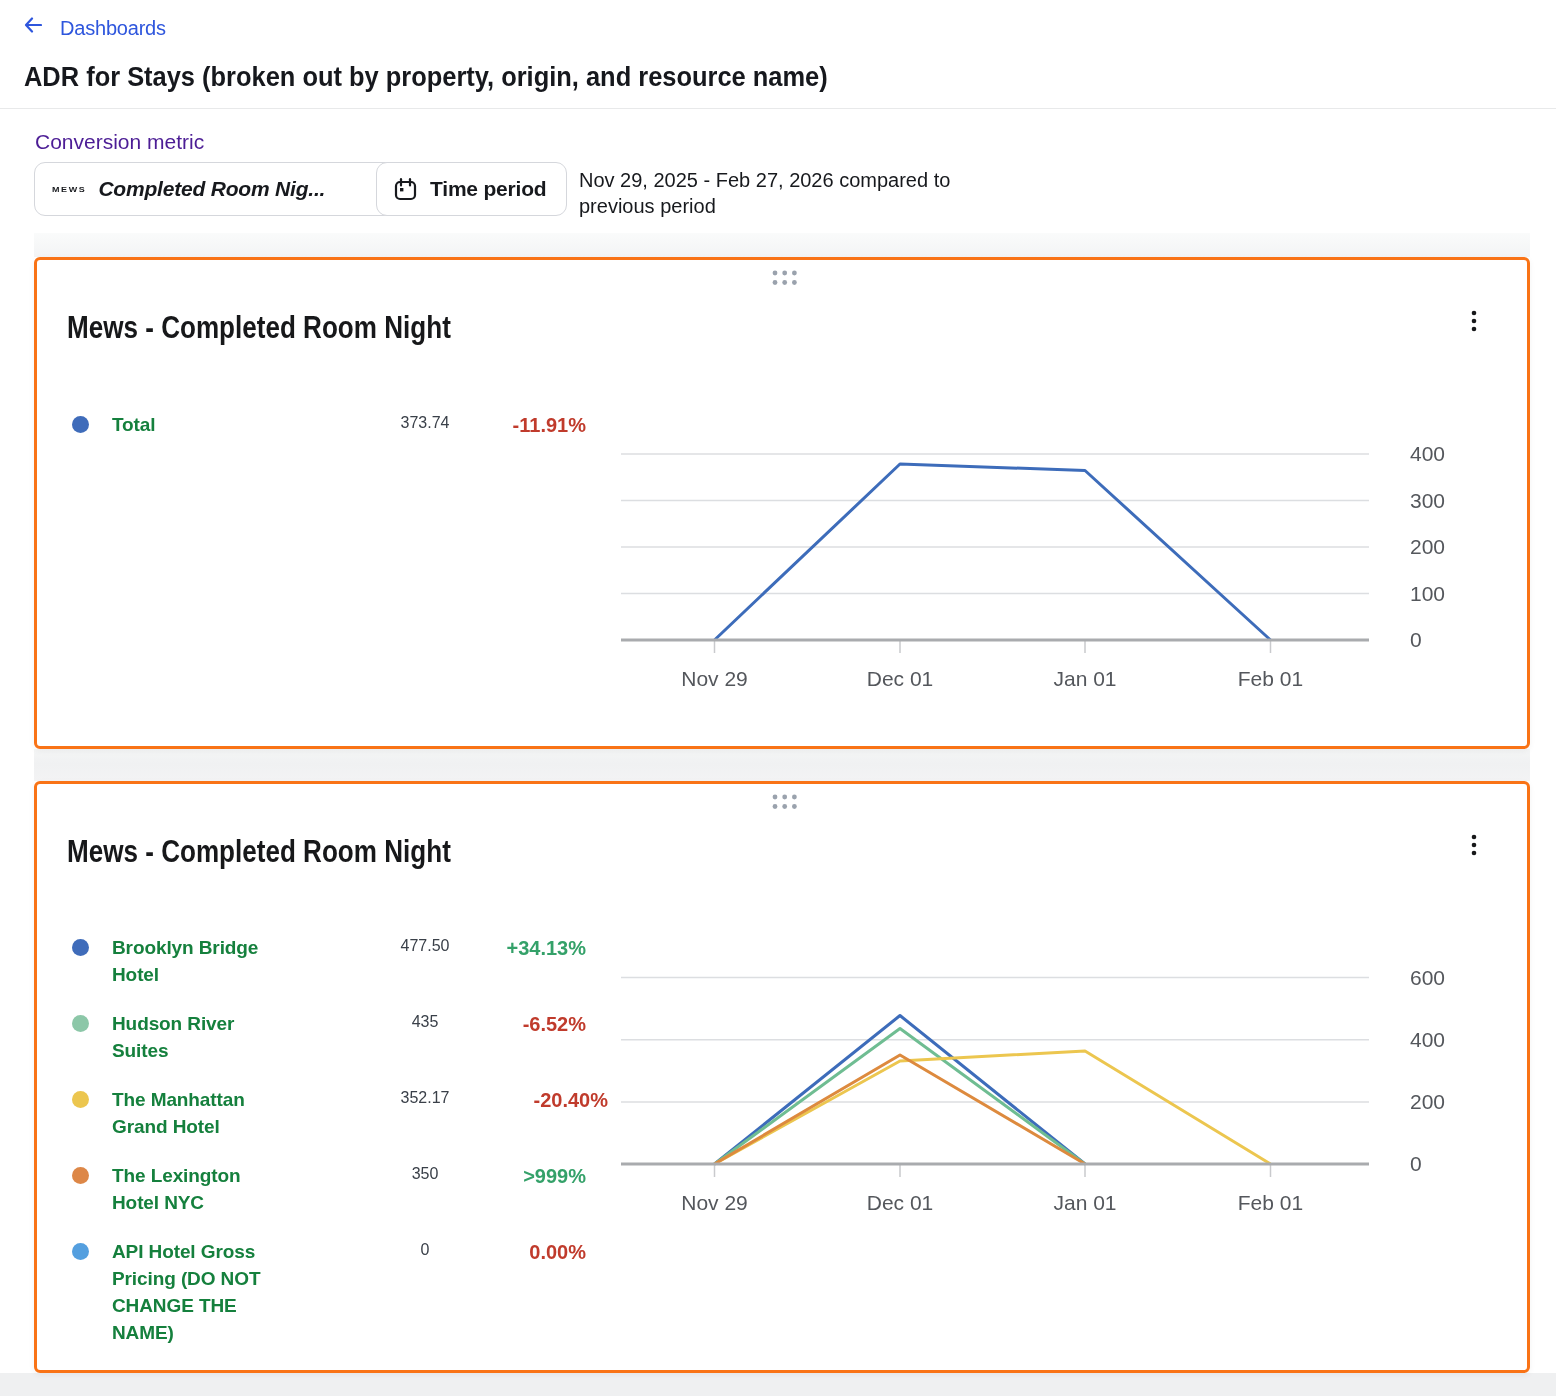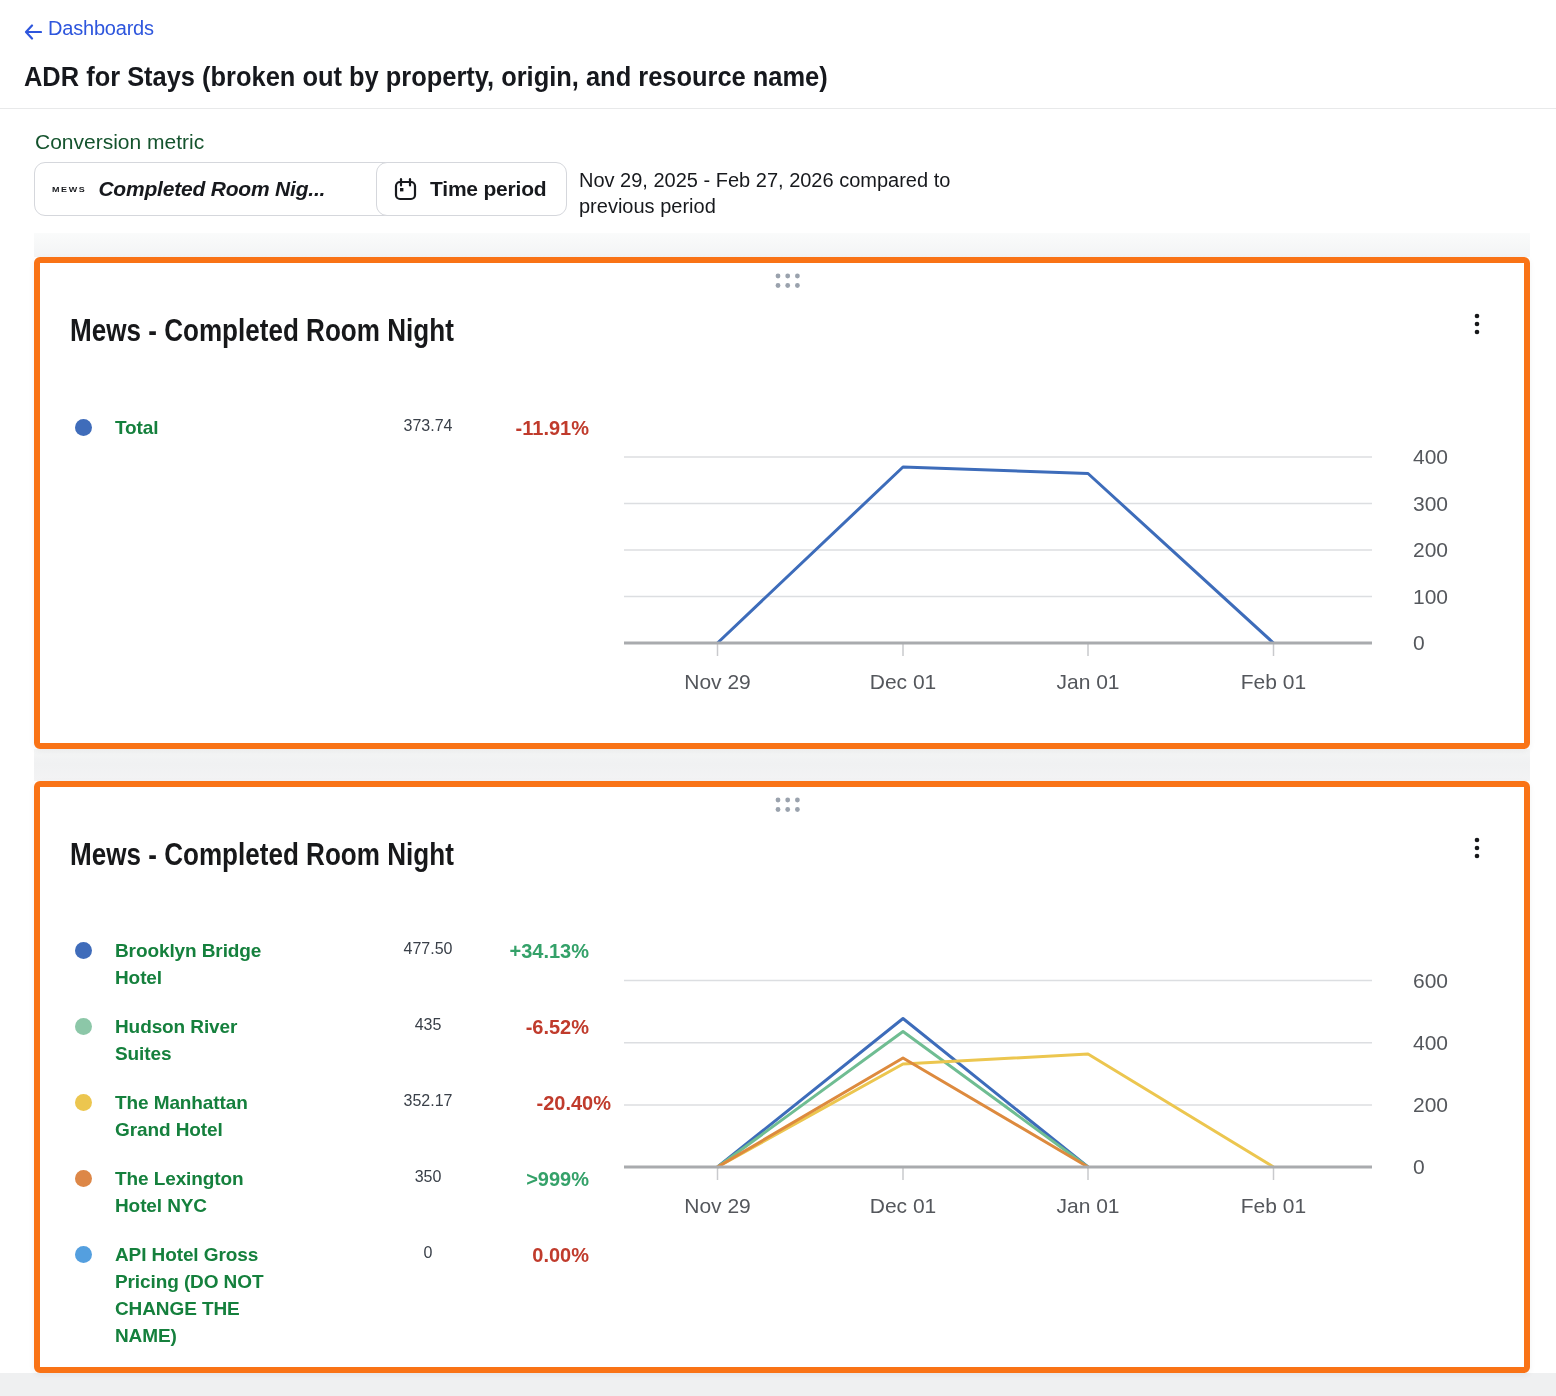--- a/index.html
+++ b/index.html
@@ -1,35 +1,35 @@
 <!DOCTYPE html>
 <html><head>
 <meta charset="utf-8">
 <style>
   * { margin:0; padding:0; box-sizing:border-box; }
   html,body { width:1556px; height:1396px; background:#ffffff; font-family:"Liberation Sans", sans-serif; position:relative; overflow:hidden; }
   .abs { position:absolute; }
 
-  .back { left:24px; top:17px; color:#2e56dd; font-size:20px; display:flex; align-items:flex-end; gap:6px; }
+  .back { left:24px; top:17px; color:#2e56dd; font-size:20px; display:flex; align-items:flex-start; gap:18px; }
   .title { left:24px; top:62px; font-size:27px; font-weight:bold; color:#16181d; transform:scaleX(0.942); transform-origin:left; white-space:nowrap; }
   .divider { left:0; top:108px; width:1556px; height:1px; background:#e8e9ea; }
-  .convlabel { left:35px; top:130px; font-size:21px; color:#14532d; }
+  .convlabel { left:35px; top:130px; font-size:21px; color:#4c1d95; }
 
   .btn { top:162px; height:54px; border:1.5px solid #d5d7dc; border-radius:11px; background:#fff; display:flex; align-items:center; }
   .btn1 { left:34px; width:384px; position:absolute; }
   .btn2 { left:376px; width:191px; }
   .btntext { font-size:21px; font-weight:bold; color:#17191d; letter-spacing:-0.2px; }
 
   .datetext { left:579px; top:167px; font-size:20px; color:#17191d; line-height:26px; }
 
   .strip1 { left:34px; top:233px; width:1496px; height:24px; background:linear-gradient(to bottom,#fafbfb,#f3f4f5); }
   .gap    { left:34px; top:749px; width:1496px; height:32px; background:linear-gradient(to bottom,#f5f6f6,#f0f1f2 45%,#f3f3f4); }
   .bstrip { left:0px; top:1373px; width:1556px; height:23px; background:#eff0f1; }
 
-  .card { left:34px; width:1496px; background:#fff; border:6px solid #f97316; border-radius:6px;
+  .card { left:34px; width:1496px; background:#fff; border:3px solid #f97316; border-radius:6px;
           box-shadow:0 2px 6px rgba(20,24,30,0.05); }
   .card1 { top:257px; height:492px; }
   .card2 { top:781px; height:592px; }
 
   .cardtitle { left:30px; top:50px; font-size:31px; font-weight:bold; color:#17181a; transform:scaleX(0.841); transform-origin:left; white-space:nowrap; }
 
   .legdot { width:17px; height:17px; border-radius:50%; }
   .legtext { left:75px; font-size:19px; font-weight:bold; color:#15803d; line-height:27px; letter-spacing:-0.1px; }
   .val { font-size:16px; color:#3a4049; width:110px; text-align:center; }
   .pct { font-size:20px; font-weight:bold; width:120px; text-align:right; }

